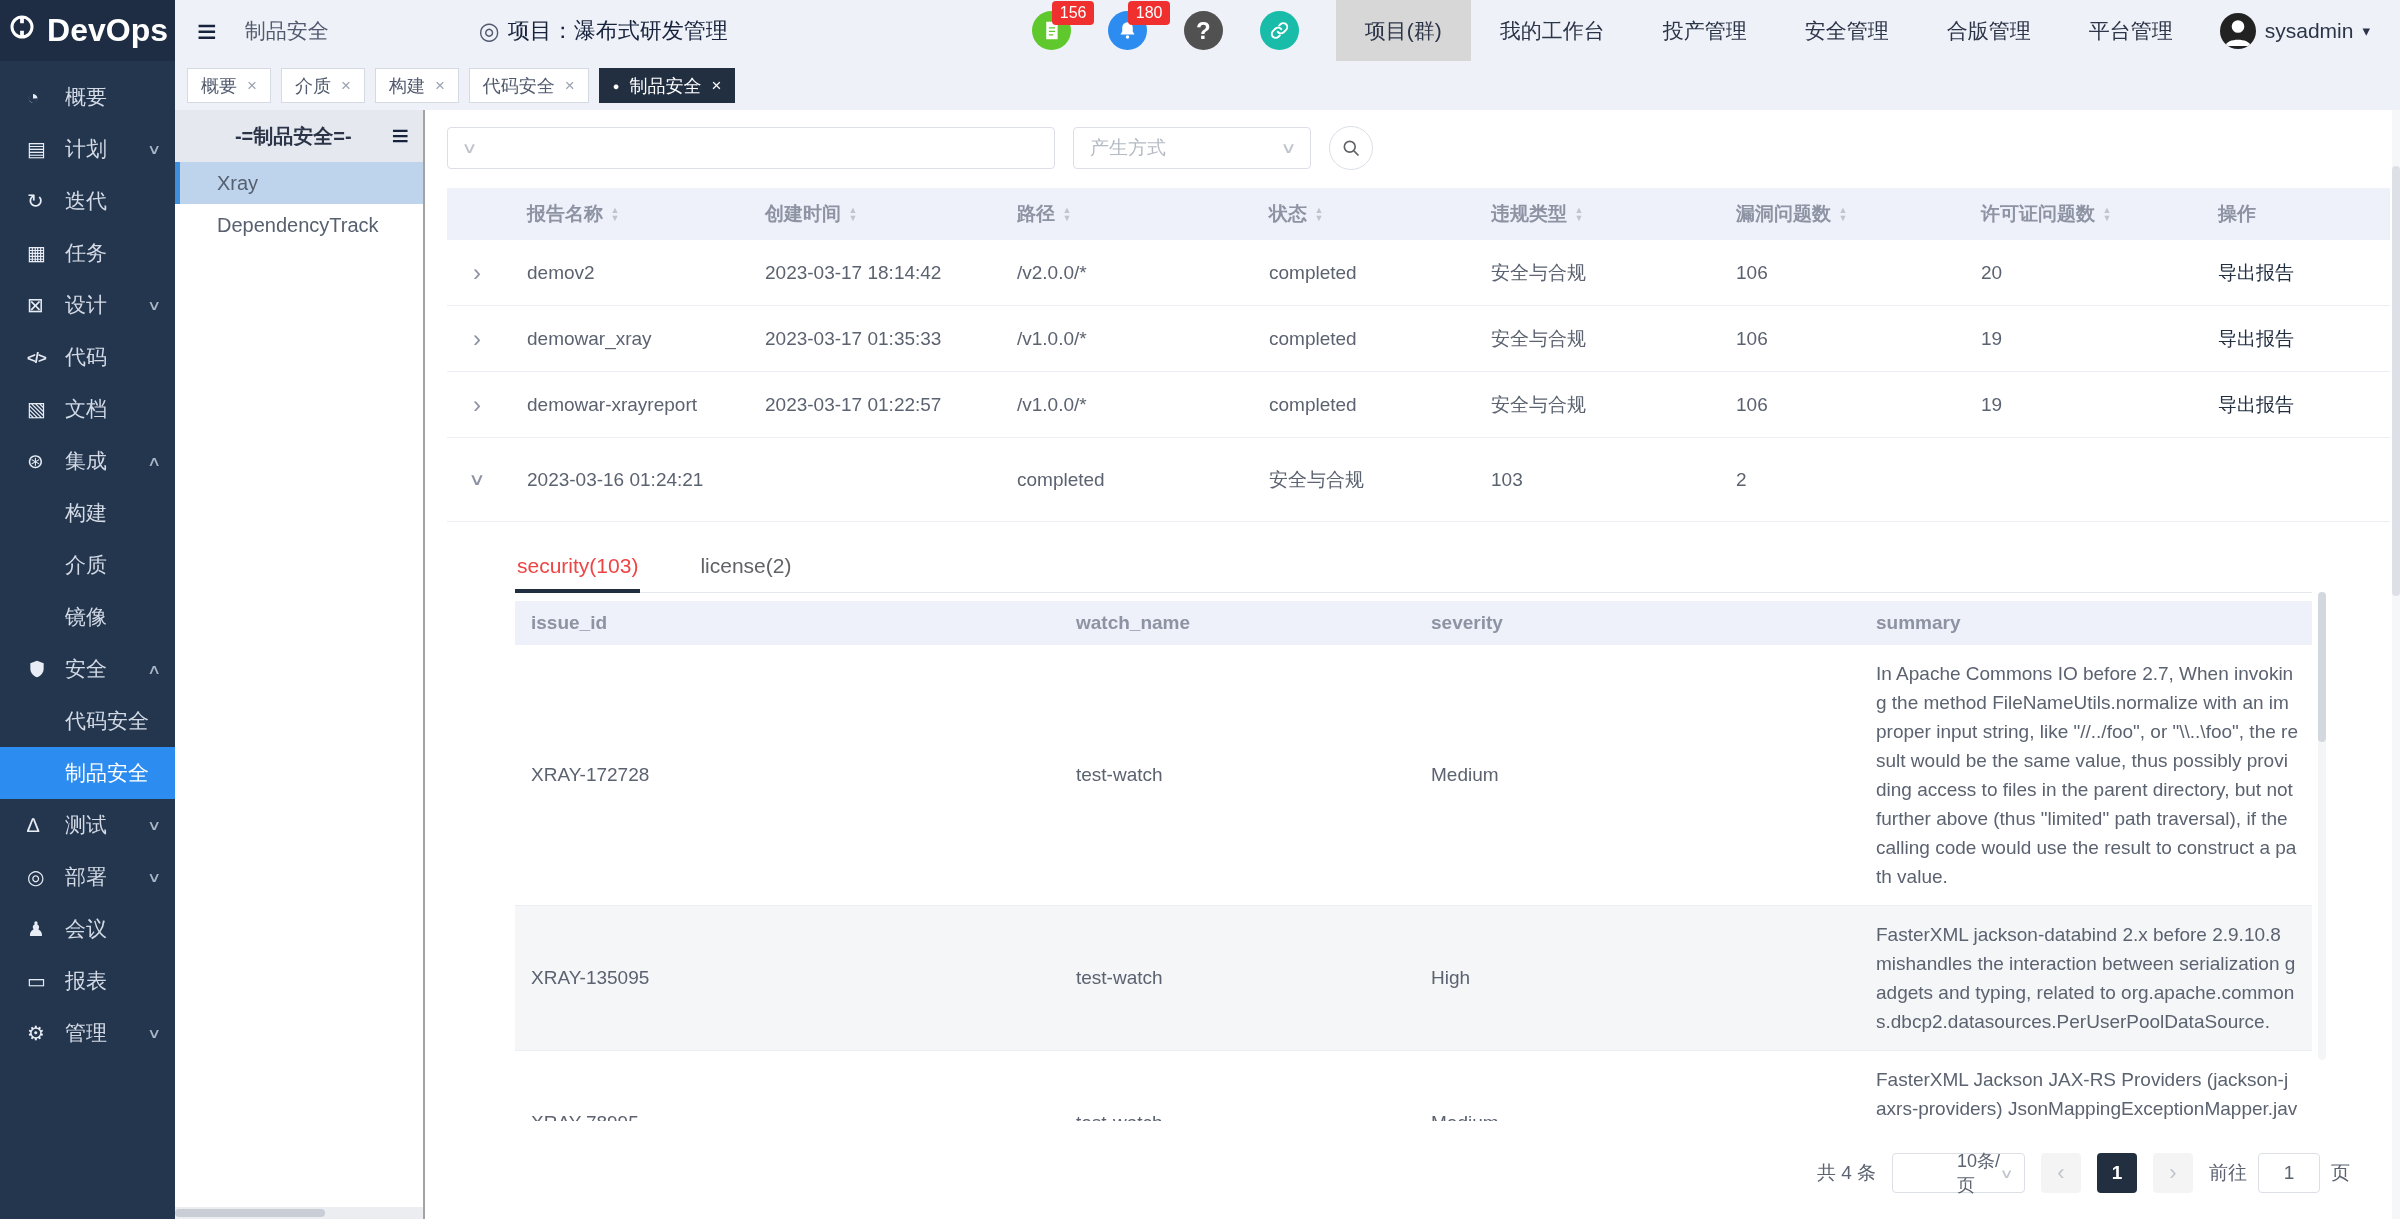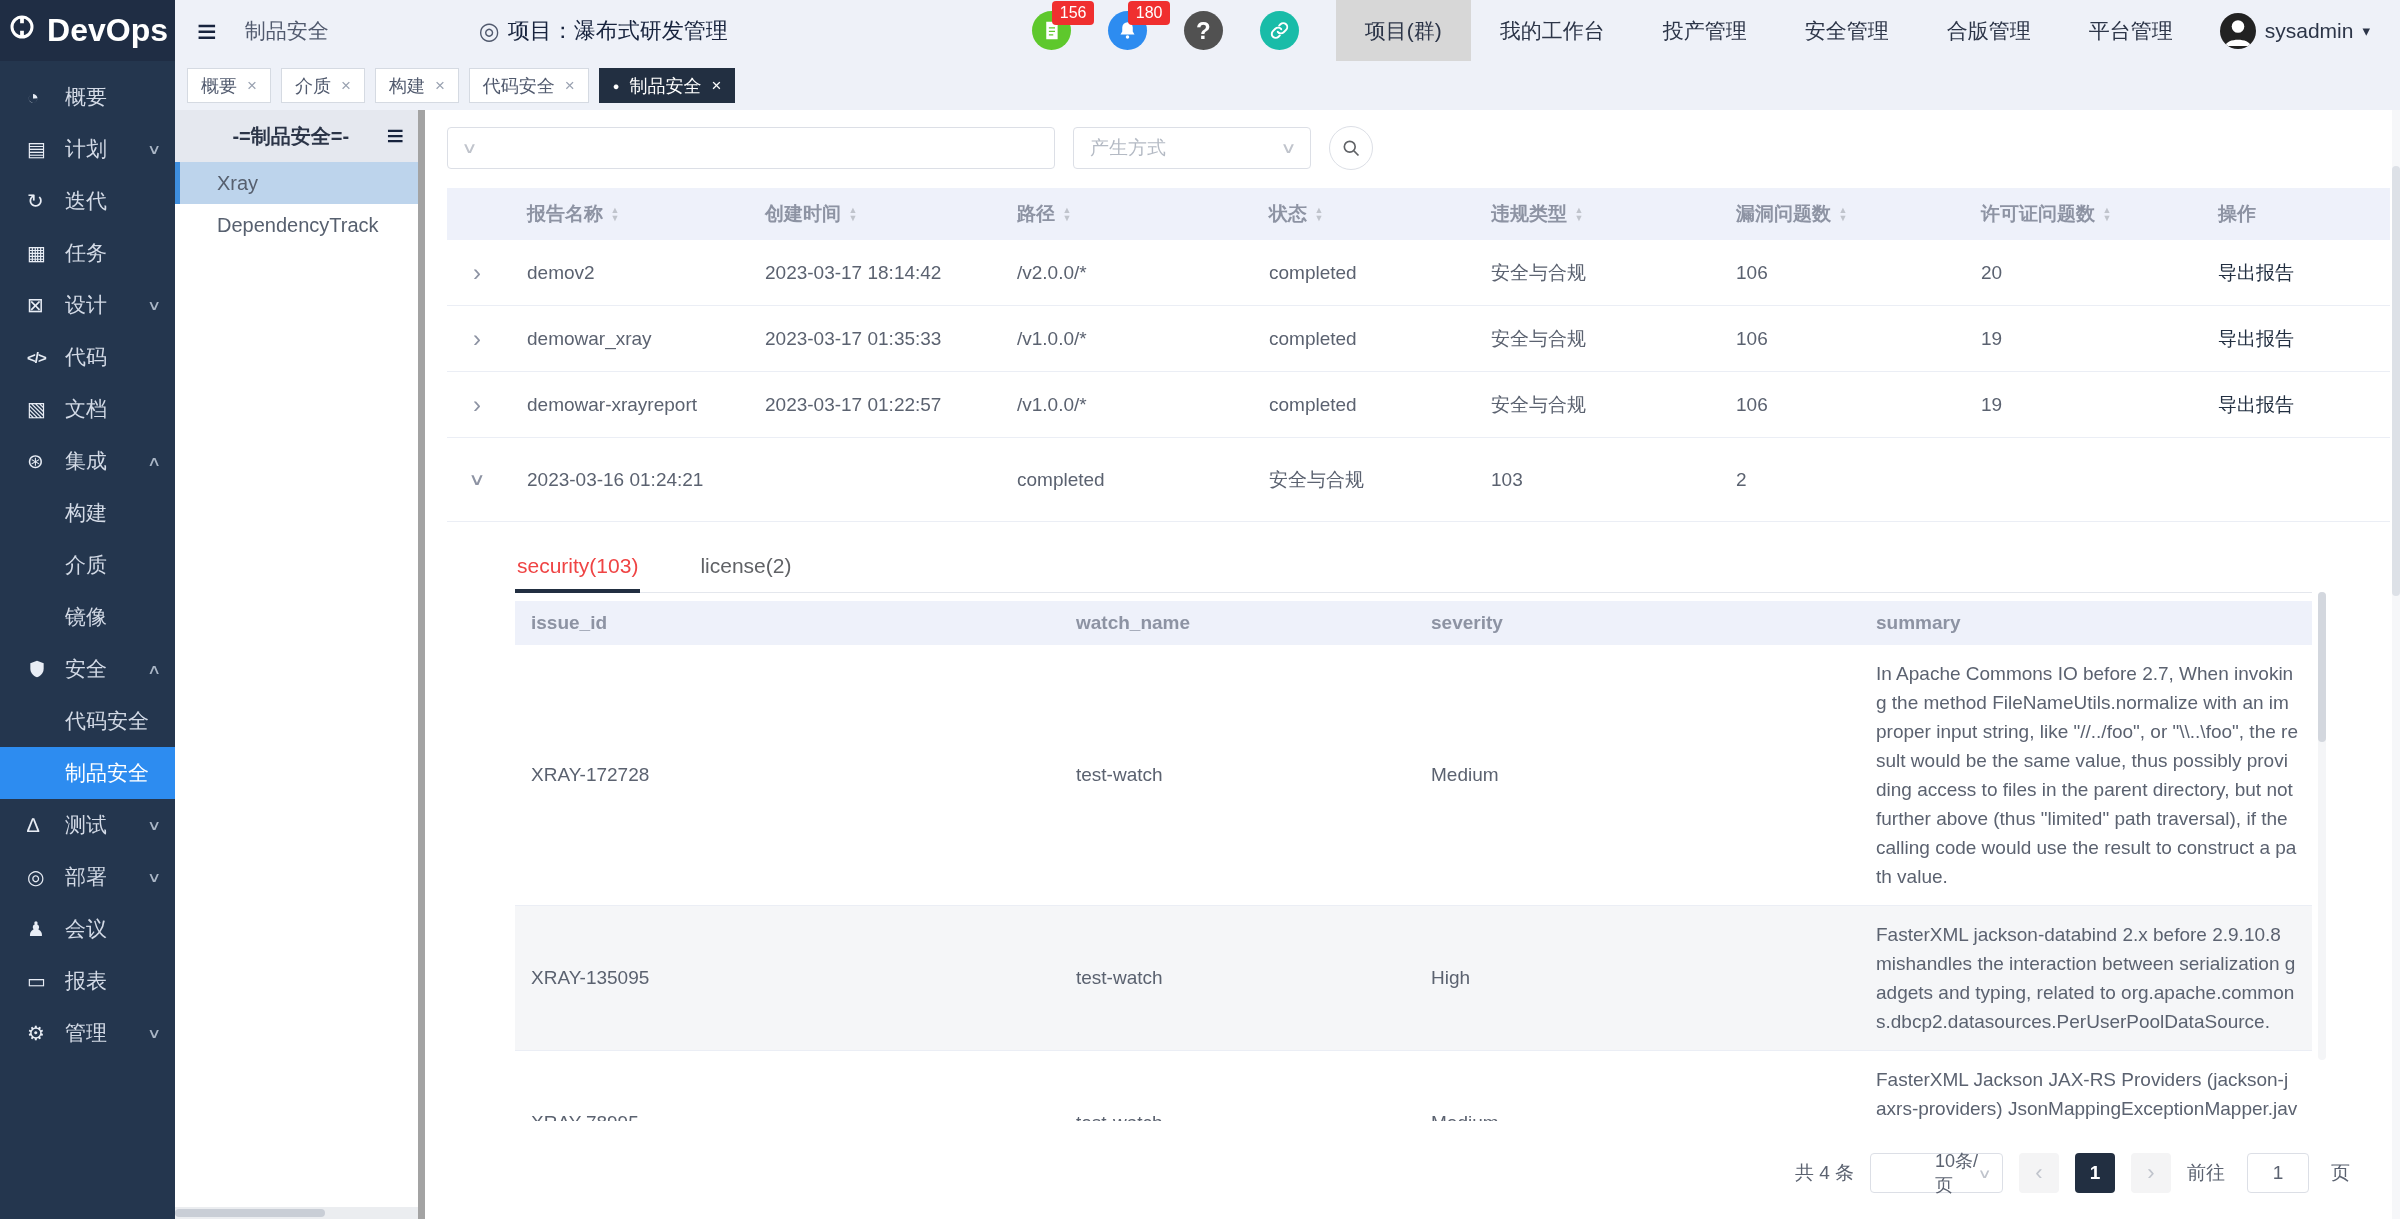--- a/index.html
+++ b/index.html
@@ -48,21 +48,21 @@
   .tabbar { height:49px; background:#eef1f8; display:flex; align-items:center; gap:10px; padding-left:12px; flex:none; }
   .tab { display:flex; align-items:center; gap:10px; height:35px; padding:0 13px; background:#fff; border:1px solid #d5dae2; font-size:18px; color:#515a6e; cursor:pointer; }
   .tab .tab-x { color:#9aa2b1; font-size:17px; }
   .tab.active { background:#222f41; border-color:#222f41; color:#fff; }
   .tab.active .tab-x { color:#fff; }
   .tab .dot { font-size:11px; }
 
   .contentrow { flex:1; display:flex; min-height:0; }
 
   
-  .panel { width:250px; background:#fff; border-right:7px solid #a3a3a3; flex:none; position:relative; }
+  .panel { width:250px; background:#fff; border-right:2px solid #a3a3a3; flex:none; position:relative; }
   .panel-head { height:52px; background:#e5e8ef; display:flex; align-items:center; padding:0 14px 0 20px; }
   .panel-title { flex:1; text-align:center; font-size:20px; font-weight:bold; color:#2c3548; }
   .panel-burger { font-size:30px; font-weight:bold; color:#17233d; cursor:pointer; }
   .p-item { height:42px; display:flex; align-items:center; padding-left:42px; font-size:20px; color:#57606f; cursor:pointer; position:relative; }
   .p-item.active { background:#bdd4ec; }
   .p-item.active::before { content:""; position:absolute; left:0; top:0; bottom:0; width:5px; background:#3e8ede; }
   .panel-hscroll { position:absolute; left:0; right:0; bottom:0; height:12px; background:#ebedf0; }
   .panel-hscroll .hthumb { position:absolute; left:0; top:2px; height:8px; width:150px; border-radius:4px; background:#c9ced6; }
 
   
@@ -105,21 +105,21 @@
   .d-vscroll { position:absolute; right:-14px; top:48px; width:8px; height:468px; background:#f4f5f7; border-radius:4px; }
   .d-vscroll .vthumb { position:absolute; top:0; left:0; width:8px; height:150px; border-radius:4px; background:#d3d7de; }
 
   
   .pagination { position:absolute; right:50px; bottom:26px; display:flex; align-items:center; gap:16px; font-size:19px; color:#5b6270; }
   .pg-size { width:133px; height:40px; border:1px solid #dcdfe6; border-radius:4px; display:flex; align-items:center; padding:0 12px 0 16px; cursor:pointer; }
   .pg-size .val { flex:1; font-size:18px; color:#5b6270;margin-left:48px; }
   .pg-size .s-arrow { font-size:13px; color:#c0c4cc; transform:scaleX(1.5); }
   .pg-btn { width:40px; height:40px; border-radius:4px; background:#f4f4f5; color:#c0c4cc; display:flex; align-items:center; justify-content:center; font-size:22px; cursor:pointer; }
   .pg-page { width:40px; height:40px; border-radius:4px; background:#222f41; color:#fff; display:flex; align-items:center; justify-content:center; font-size:19px; font-weight:bold; cursor:pointer; }
-  .pg-goto { display:flex; align-items:center; gap:22px; }
+  .pg-goto { display:flex; align-items:center; gap:11px; }
   .pg-input { width:62px; height:40px; border:1px solid #dcdfe6; border-radius:4px; text-align:center; font-size:19px; color:#5b6270; font-family:inherit; }
 
   .win-vscroll { position:absolute; right:0; top:0; bottom:0; width:8px; background:#f6f7f9; }
   .win-vscroll .vthumb { position:absolute; top:56px; width:8px; height:430px; border-radius:4px; background:#dde1e7; }
 </style>
 </head>
 <body>
 
 <div class="screen">
 

